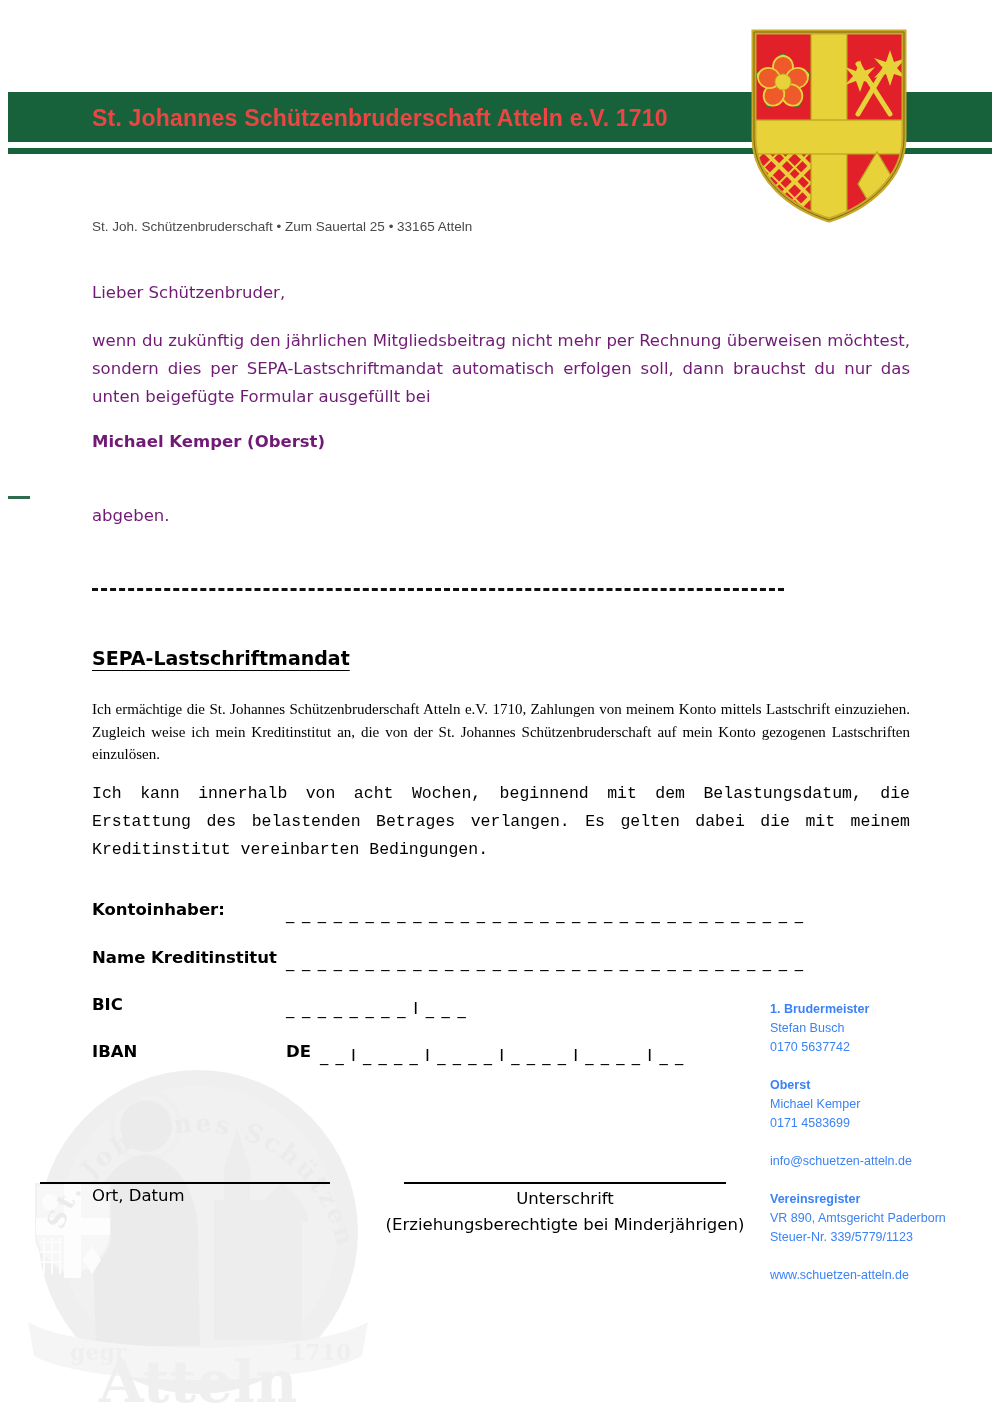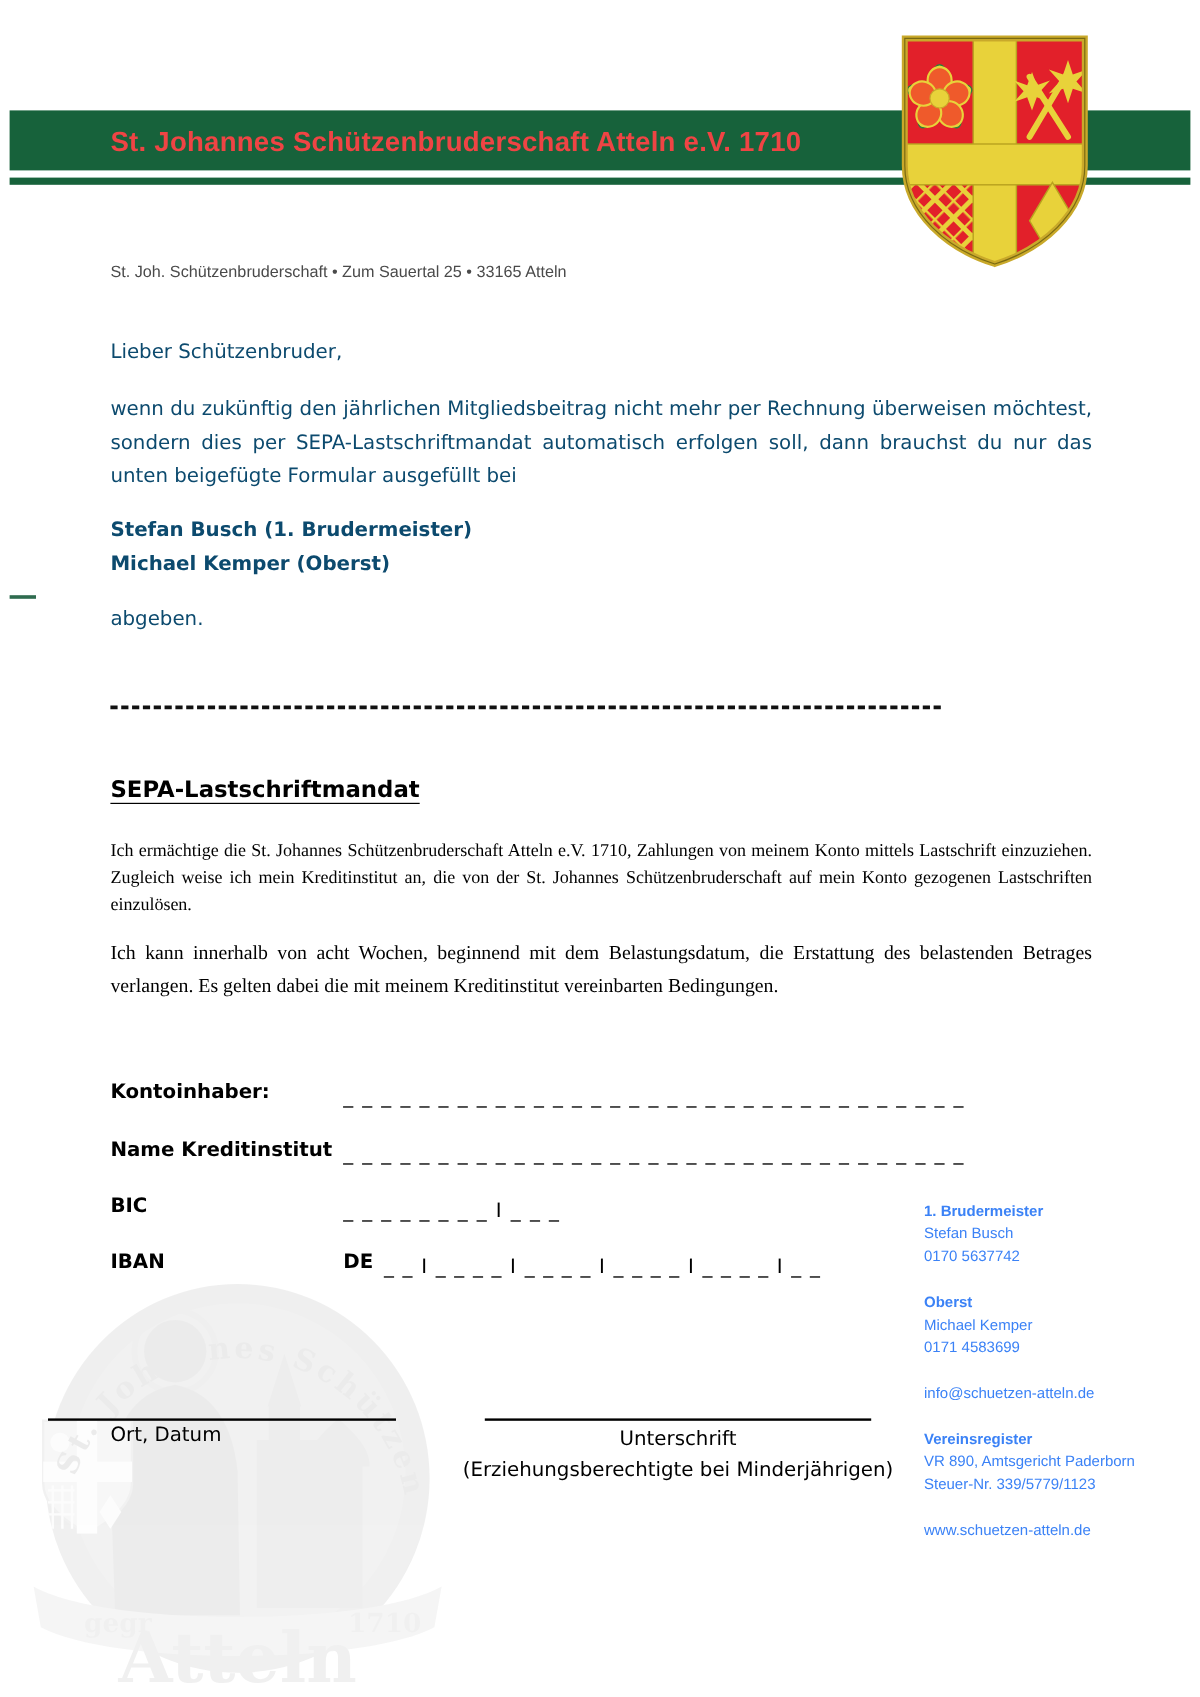--- a/index.html
+++ b/index.html
@@ -64,21 +64,21 @@
     position: absolute; left: 92px; top: 219px; width: 620px;
     font-size: 13.5px; color: #4a4a4a;
     font-family: "Liberation Sans", sans-serif;
     white-space: nowrap;
   }
 
   .body-text {
     font-family: "DejaVu Sans", sans-serif;
     font-size: 16.5px;
     line-height: 28px;
-    color: #0c4a6e;
+    color: #701a75;
   }
 
   #greeting {
     position: absolute; left: 92px; top: 279px; width: 500px;
   }
 
   #intro-paragraph {
     position: absolute; left: 92px; top: 327px; width: 818px;
     text-align: justify;
   }
@@ -108,21 +108,21 @@
     position: absolute; left: 92px; width: 818px;
     font-family: Liberation Serif, serif;
     font-size: 15px;
     line-height: 22.5px;
     text-align: justify;
   }
   #sepa-para-1 { top: 698px; }
 
   #sepa-para-2 {
     position: absolute; left: 92px; top: 780px; width: 818px;
-    font-family: Liberation Serif, serif;
+    font-family: Liberation Mono, monospace;
     font-size: 16.5px; line-height: 28px;
     text-align: justify;
   }
 
   
   .form-row {
     position: absolute; left: 92px; width: 700px;
     height: 28px;
   }
   .form-label {
@@ -300,21 +300,20 @@
 
 <div class="page-content">
 
   <div id="sender-line">St. Joh. Schützenbruderschaft • Zum Sauertal 25 • 33165 Atteln</div>
 
   <div id="greeting" class="body-text">Lieber Schützenbruder,</div>
 
   <div id="intro-paragraph" class="body-text">wenn du zukünftig den jährlichen Mitgliedsbeitrag nicht mehr per Rechnung überweisen möchtest, sondern dies per SEPA-Lastschriftmandat automatisch erfolgen soll, dann brauchst du nur das unten beigefügte Formular ausgefüllt bei</div>
 
   <div id="officers" class="body-text">
-    <div>Stefan Busch (1. Brudermeister)</div>
     <div>Michael Kemper (Oberst)</div>
   </div>
 
   <div id="closing" class="body-text">abgeben.</div>
 
   <div id="cut-line"></div>
 
   <div id="sepa-heading">SEPA-Lastschriftmandat</div>
 
   <div id="sepa-para-1" class="sepa-para">Ich ermächtige die St. Johannes Schützenbruderschaft Atteln e.V. 1710, Zahlungen von meinem Konto mittels Lastschrift einzuziehen. Zugleich weise ich mein Kreditinstitut an, die von der St. Johannes Schützenbruderschaft auf mein Konto gezogenen Lastschriften einzulösen.</div>

